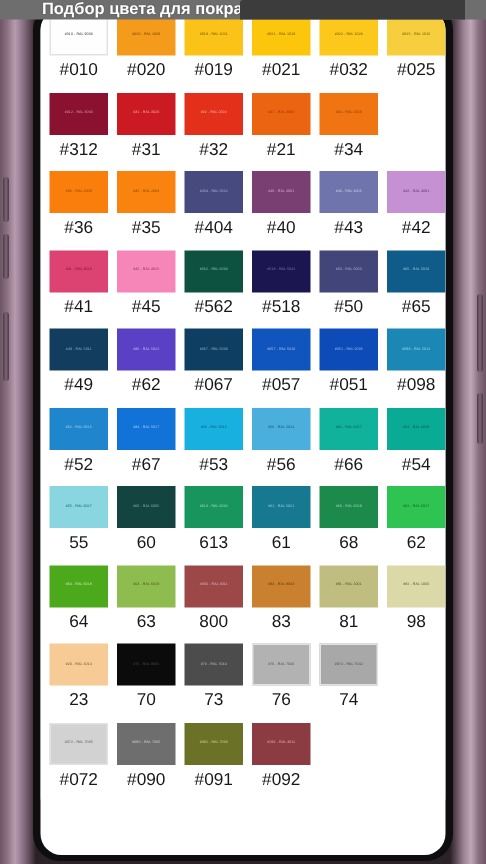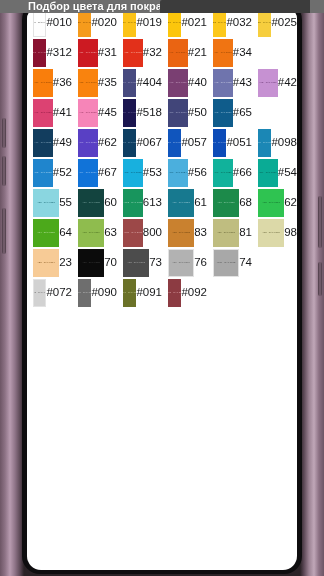--- a/index.html
+++ b/index.html
@@ -71,21 +71,21 @@
     width: 270px;
     padding: 0 3px;
     box-sizing: border-box;
     justify-content: flex-start;
   }
   .cell {
     width: 45px;
     box-sizing: border-box;
     padding: 1px 3px;
     display: flex;
-    flex-direction: row;
+    flex-direction: column;
     align-items: center;
   }
   .swatch {
     width: 39px;
     height: 28px;
     display: flex;
     align-items: center;
     justify-content: center;
     overflow: hidden;
     box-sizing: border-box;
@@ -268,20 +268,26 @@
             </div>
             <div class="cell-label">#41</div>
           </div>
           <div class="cell">
             <div class="swatch" style="background: rgb(246, 133, 184);">
               <span class="swatch-text" style="color: rgb(138, 45, 86);">#45 - RAL 3015</span>
             </div>
             <div class="cell-label">#45</div>
           </div>
           <div class="cell">
+            <div class="swatch" style="background: rgb(13, 82, 65);">
+              <span class="swatch-text" style="color: rgb(143, 192, 179);">#562 - RAL 6004</span>
+            </div>
+            <div class="cell-label">#562</div>
+          </div>
+          <div class="cell">
             <div class="swatch" style="background: rgb(27, 22, 80);">
               <span class="swatch-text" style="color: rgb(127, 124, 168);">#518 - RAL 5022</span>
             </div>
             <div class="cell-label">#518</div>
           </div>
           <div class="cell">
             <div class="swatch" style="background: rgb(65, 69, 121);">
               <span class="swatch-text" style="color: rgb(174, 177, 207);">#50 - RAL 5000</span>
             </div>
             <div class="cell-label">#50</div>

